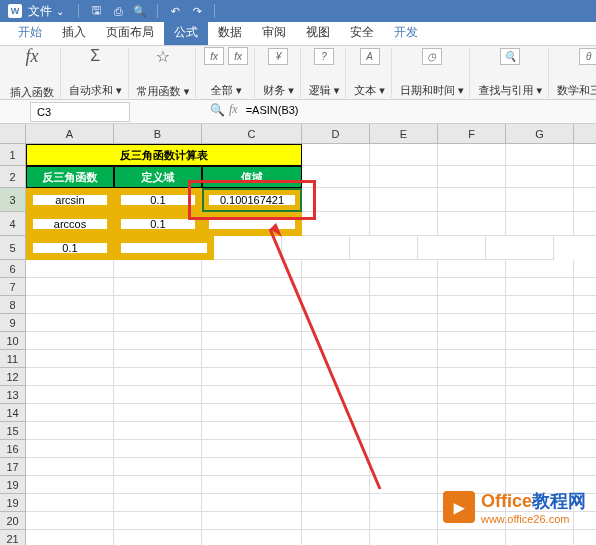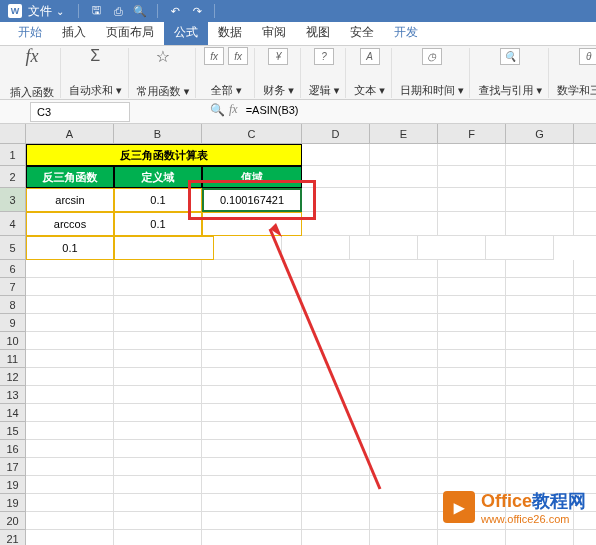--- a/index.html
+++ b/index.html
@@ -38,21 +38,21 @@
     .col-header { background: #e8e8e8; border-right: 1px solid #bbb; border-bottom: 1px solid #bbb; display: flex; align-items: center; justify-content: center; font-size: 11px; color: #333; }
     .row-headers { position: absolute; left: 0; top: 20px; width: 26px; }
     .row-header { background: #e8e8e8; border-right: 1px solid #bbb; border-bottom: 1px solid #bbb; display: flex; align-items: center; justify-content: center; font-size: 11px; color: #333; height: 18px; }
     .row-header.active { background: #d0e0d0; }
     .cells { position: absolute; left: 26px; top: 20px; }
     .cell-row { display: flex; height: 18px; }
     .cell { border-right: 1px solid #ddd; border-bottom: 1px solid #ddd; display: flex; align-items: center; padding: 0 4px; font-size: 11px; background: #fff; }
     
     .table-title { background: #ffff00; font-weight: bold; justify-content: center; border: 1px solid #000; }
     .table-header { background: #00b050; color: #fff; font-weight: bold; justify-content: center; border: 1px solid #000; }
-    .table-cell { border: 1px solid #eab308; justify-content: center; background: #fff; }
+    .table-cell { border: 7px solid #eab308; justify-content: center; background: #fff; }
     
     .active-cell-border { position: absolute; border: 2px solid #1a7f37; pointer-events: none; }
     .red-box { position: absolute; border: 3px solid #e03030; pointer-events: none; }
     .red-arrow { position: absolute; pointer-events: none; }
     
     .watermark { position: absolute; right: 10px; bottom: 20px; display: flex; align-items: center; gap: 6px; }
     .watermark .logo { width: 32px; height: 32px; background: #e67817; border-radius: 4px; display: flex; align-items: center; justify-content: center; color: #fff; font-size: 20px; font-weight: bold; }
     .watermark .text { display: flex; flex-direction: column; }
     .watermark .line1 { font-weight: bold; }
     .watermark .orange { color: #e67817; font-size: 18px; }

